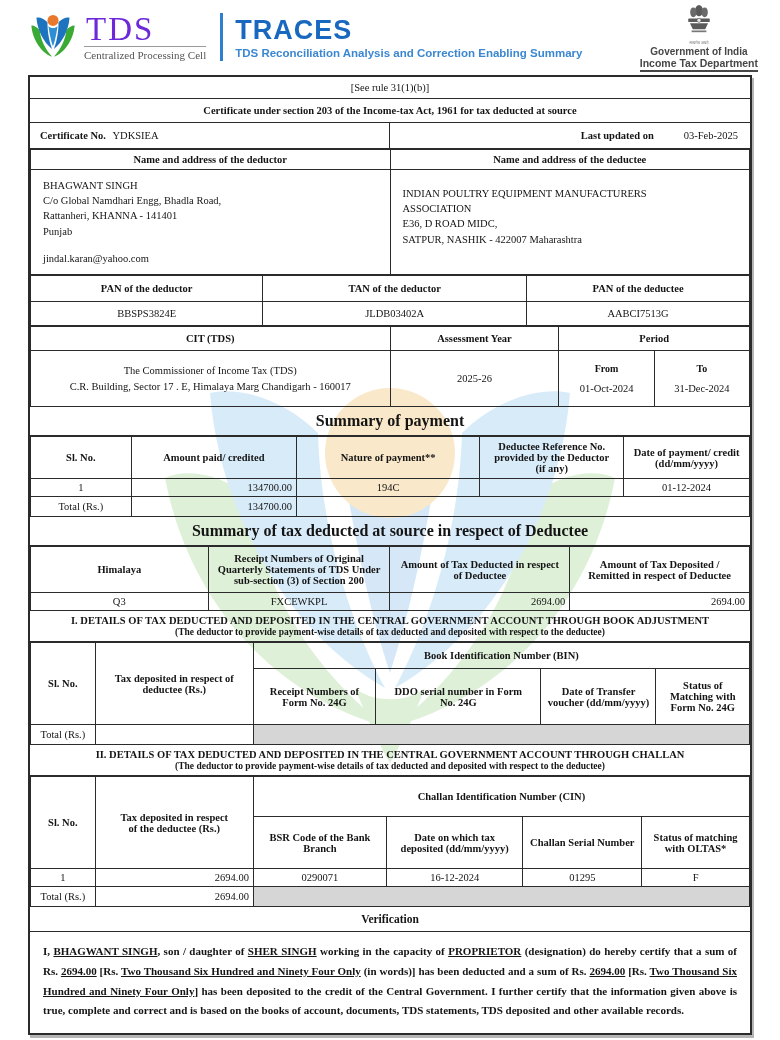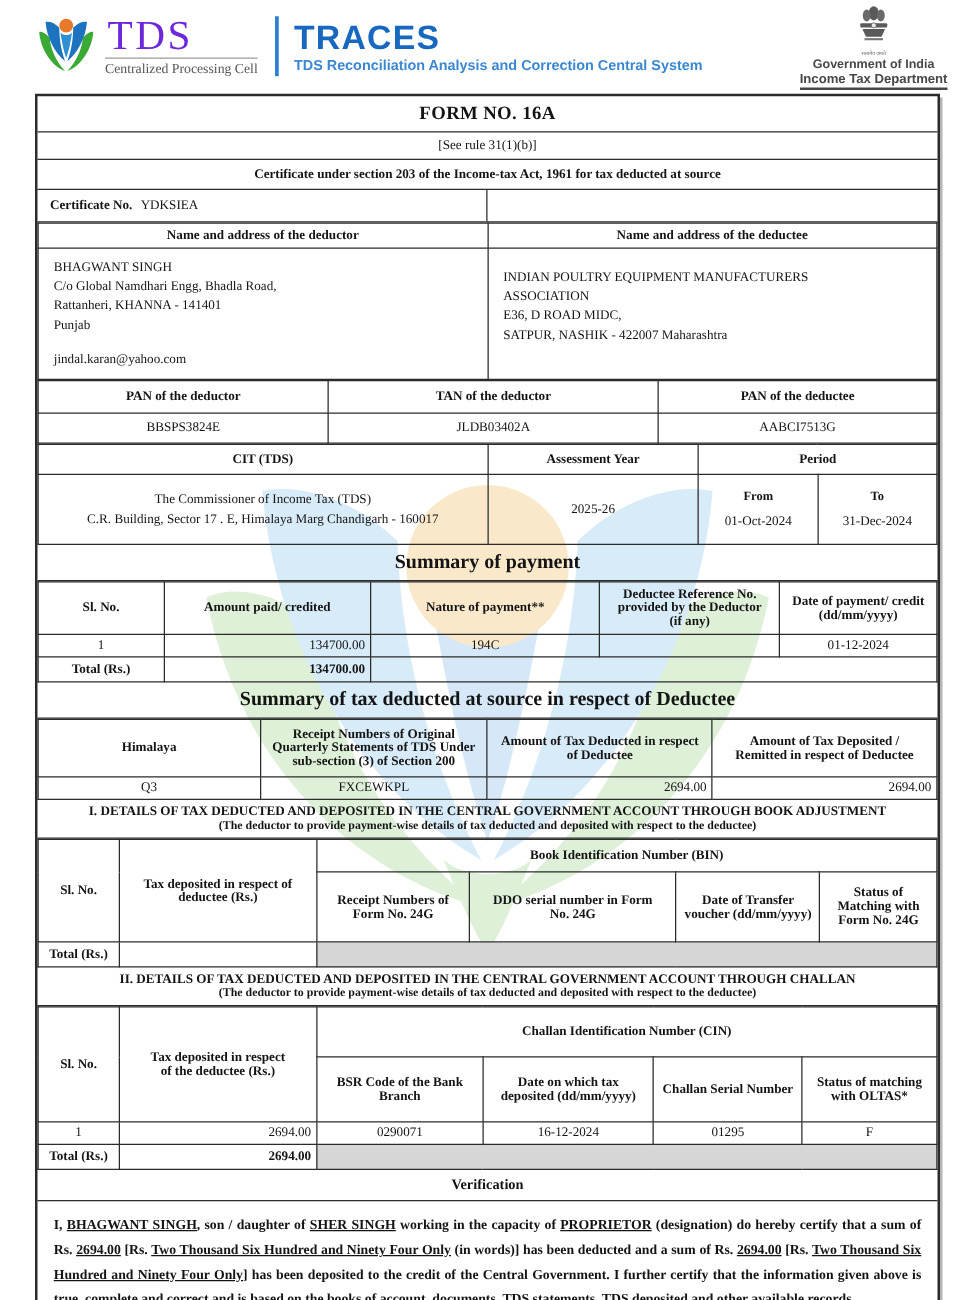--- a/index.html
+++ b/index.html
@@ -35,21 +35,21 @@
   .certno-left { width:50%; border-right:1.5px solid #2b2b2b; padding:7px 10px; text-align:left; }
   .certno-right { width:50%; padding:7px 12px; display:flex; justify-content:flex-end; align-items:center; }
   .lbl { font-weight:bold; }
   .certno-right .val { margin-left:30px; }
   .certno-left .val { margin-left:4px; }
 
   table { width:100%; border-collapse:collapse; table-layout:fixed; background:transparent; }
   td, th { border:1.5px solid #2b2b2b; font-size:10.5px; vertical-align:middle; text-align:center; padding:4px; background:transparent; }
   th { font-weight:bold; }
   .right { text-align:right; }
-  .bold { font-weight:bold;margin-top:44px; }
+  .bold { font-weight:normal;margin-top:44px; }
   .gray { background:#d6d6d6; }
 
   .addr-cell { height:88px; vertical-align:top; text-align:left; padding:8px 12px; font-size:10.5px; line-height:1.45; }
   .addr-email { margin-top:12px; }
 
   .cit-addr { font-size:10.5px; line-height:1.5; padding:8px 4px; }
   .fromto .flabel { font-weight:bold; font-size:10px; }
   .fromto .fval { margin-top:9px; font-size:10.5px; }
 
   .sec-title { font-size:10.5px; font-weight:bold; padding:4px 6px 0 6px; }
@@ -75,21 +75,21 @@
       <circle cx="50" cy="14" r="12" fill="#e8792a"></circle>
     </svg>
     <div class="tds-text">
       <div class="tds-title">TDS</div>
       <div class="tds-sub">Centralized Processing Cell</div>
     </div>
   </div>
   <div class="vline"></div>
   <div class="traces-block">
     <div class="traces-title">TRACES</div>
-    <div class="traces-tag">TDS Reconciliation Analysis and Correction Central System</div>
+    <div class="traces-tag">TDS Reconciliation Analysis and Correction Enabling Summary</div>
   </div>
   <div class="govt">
     <svg width="34" height="38" viewBox="0 0 60 64">
       <ellipse cx="30" cy="12" rx="7" ry="10" fill="#5a5a5a"></ellipse>
       <ellipse cx="20" cy="15" rx="5.5" ry="8.5" fill="#6a6a6a"></ellipse>
       <ellipse cx="40" cy="15" rx="5.5" ry="8.5" fill="#6a6a6a"></ellipse>
       <rect x="11" y="26" width="38" height="6" rx="1.5" fill="#5a5a5a"></rect>
       <circle cx="30" cy="29" r="3.6" fill="#e9e9e9" stroke="#444" stroke-width="1"></circle>
       <path d="M14,34 L46,34 L41,45 L19,45 Z" fill="#5a5a5a"></path>
       <rect x="17" y="47" width="26" height="3" fill="#777"></rect>
@@ -107,28 +107,31 @@
     <path d="M465,120 C440,250 350,340 245,368 C320,310 370,225 380,140 C408,115 445,110 465,120 Z" fill="#d9efd2"></path>
     <path d="M60,35 C70,160 140,275 235,330 C190,245 170,150 168,75 C135,42 90,28 60,35 Z" fill="#d2e8f8"></path>
     <path d="M420,35 C410,160 340,275 245,330 C290,245 310,150 312,75 C345,42 390,28 420,35 Z" fill="#d2e8f8"></path>
     <path d="M195,120 C210,210 225,270 240,315 C255,270 270,210 285,120 C270,145 210,145 195,120 Z" fill="#cfe4f6"></path>
     <path d="M205,330 C217,360 228,385 240,405 C252,385 263,360 275,330 C258,345 222,345 205,330 Z" fill="#d9efd2"></path>
     <circle cx="240" cy="95" r="65" fill="#fae5c1"></circle>
   </svg>
 
   <div class="formbox">
 
-    <div class="trow form-title">FORM NO. 16A</div>
     <div class="trow rule-line">[See rule 31(1)(b)]</div>
     <div class="trow cert-line">Certificate under section 203 of the Income-tax Act, 1961 for tax deducted at source</div>
 
     <div class="certno-row">
       <div class="certno-left">
         <span class="lbl">Certificate No.</span>
         <span class="val">YDKSIEA</span>
+      </div>
+      <div class="certno-right">
+        <span class="lbl">Last updated on</span>
+        <span class="val">03-Feb-2025</span>
       </div>
     </div>
 
     <table>
       <colgroup>
           <col style="width:50%">
           <col style="width:50%">
         </colgroup>
       <tbody>
           <tr>

